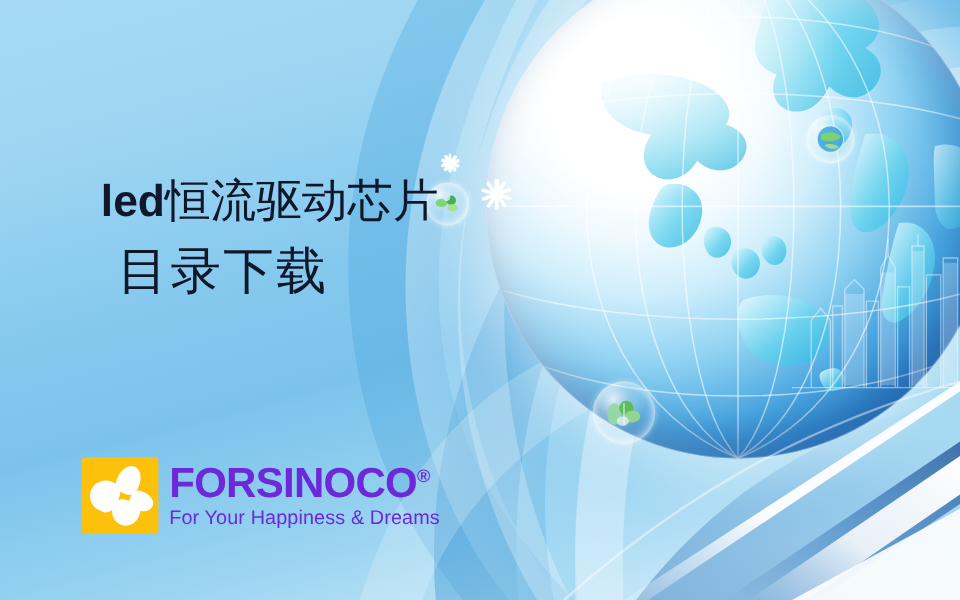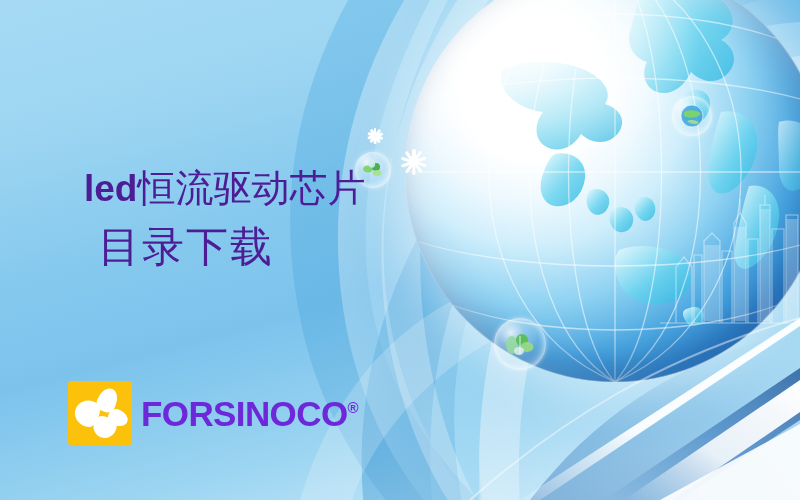--- a/index.html
+++ b/index.html
@@ -125,23 +125,23 @@
         rgba(255,255,255,0.62) 100%);
     box-shadow: inset 0 0 7px rgba(255,255,255,0.9),
                 0 0 5px rgba(255,255,255,0.5);
   }
   .bubble-core { position: absolute; inset: 0; }
 
   
   .headline {
     position: absolute;
     left: 84px;
-    top: 168px;
+    top: 148px;
     z-index: 40;
-    color: #4c1d95;
+    color: #0f172a;
     line-height: 1.08;
     white-space: nowrap;
   }
   .headline .line1 {
     display: block;
     font-size: 38px;
     font-weight: 400;
     font-family: "Liberation Serif", "DejaVu Serif", serif;
     letter-spacing: 0px;
   }
@@ -462,16 +462,17 @@
 
   <div class="logo">
     <div class="logo-mark">
       <div class="petal" style="left:30px;top:7px;width:19px;height:24px;transform:rotate(24deg);"></div>
       <div class="petal" style="left:42px;top:27px;width:16px;height:20px;transform:rotate(112deg);"></div>
       <div class="petal" style="left:25px;top:36px;width:23px;height:21px;transform:rotate(200deg);"></div>
       <div class="petal" style="left:6px;top:20px;width:26px;height:24px;transform:rotate(292deg);"></div>
     </div>
     <div class="logo-text">
       <span class="logo-name"><span>FORSINOCO</span><sup>®</sup></span>
+      <span class="logo-tagline">For Your Happiness &amp; Dreams</span>
     </div>
   </div>
 
 </div>
 
 </body></html>

